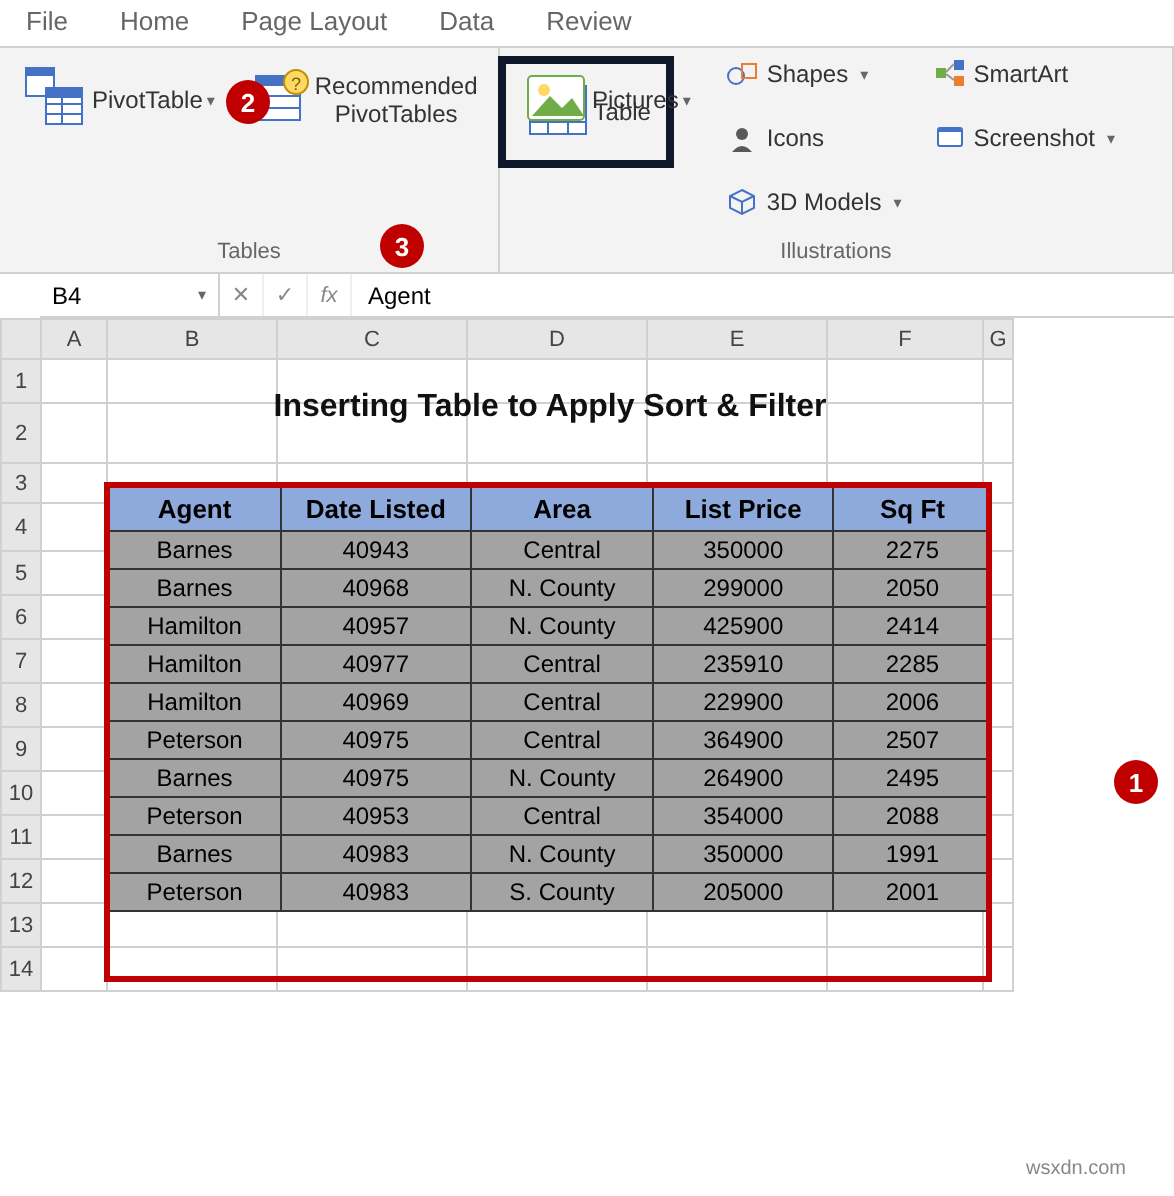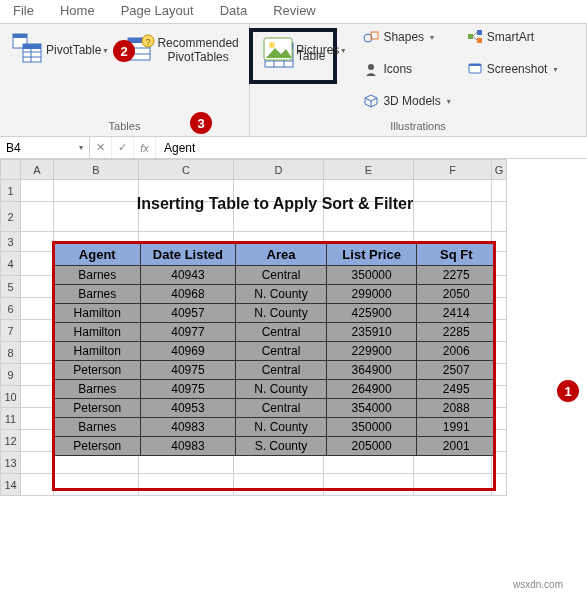--- a/index.html
+++ b/index.html
@@ -20,21 +20,21 @@
 .icon-block { width: 36px; height: 38px; display: flex; align-items: center; justify-content: center; margin-bottom: 2px; }
 .small-list { display: flex; flex-direction: column; gap: 14px; }
 .small-item { display: flex; align-items: center; gap: 4px; font-size: 12px; color: #333; padding: 1px 2px; cursor: pointer; }
 .small-item svg, .small-item .ic { width: 16px; height: 16px; flex-shrink: 0; }
 .drop { font-size: 8px; color: #666; margin-left: 2px; }
 
 
 .circ { position: absolute; width: 22px; height: 22px; border-radius: 50%; background: #c00000; color: #fff; font-weight: bold; font-size: 13px; display: flex; align-items: center; justify-content: center; z-index: 10; }
 
 
-.fbar { display: flex; border-bottom: 1px solid #d0d0d0; height: 22px; align-items: stretch; background: #fff; }
+.fbar { display: flex; border-bottom: 1px solid #d0d0d0; height: 22px; align-items: stretch; background: #fff; margin-left: 20px; }
 .namebox { width: 90px; border-right: 1px solid #d0d0d0; padding: 2px 6px; font-size: 12px; display: flex; align-items: center; justify-content: space-between; }
 .fbtn { width: 22px; display: flex; align-items: center; justify-content: center; color: #888; font-size: 11px; border-right: 1px solid #eee; cursor: pointer; }
 .finput { flex: 1; padding: 2px 8px; font-size: 12px; display: flex; align-items: center; }
 
 
 .grid-wrap { position: relative; }
 .colhdr, .rowhdr, .sel-all { background: #e6e6e6; font-size: 11px; color: #444; text-align: center; border: 1px solid #ccc; }
 table.grid { border-collapse: collapse; table-layout: fixed; }
 .grid td, .grid th { border: 1px solid #d0d0d0; height: 20px; padding: 0; }
 .grid th.colhdr { height: 18px; font-weight: normal; }

